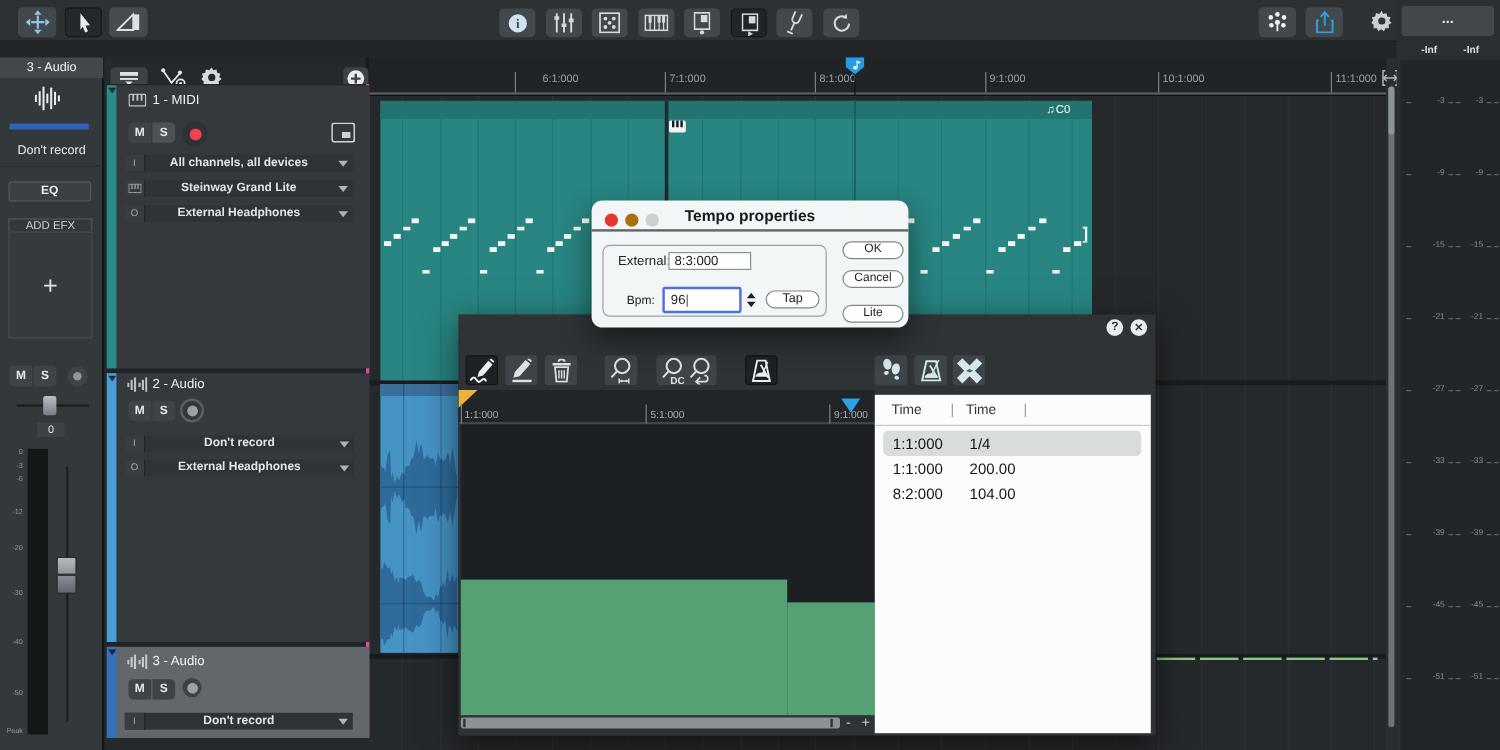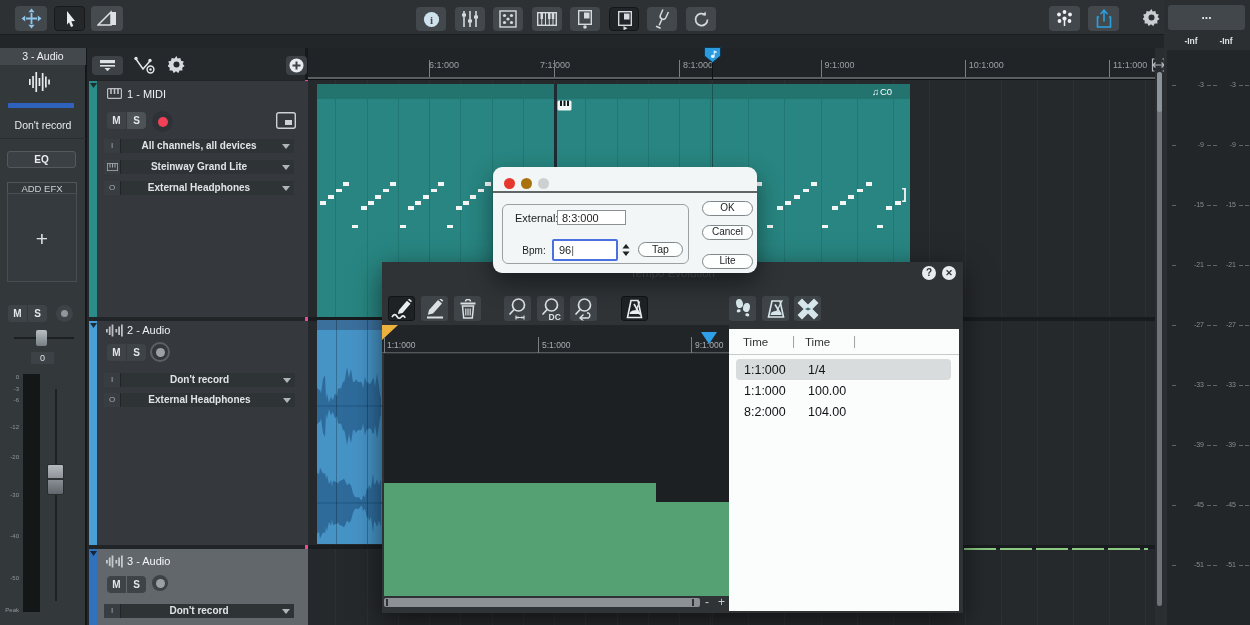--- a/index.html
+++ b/index.html
@@ -174,21 +174,21 @@
 <svg class="abs" style="left:168px;top:56px" width="17" height="17" viewBox="0 0 17 17" fill="#d5dade">
       <path d="M8.5 0 l1.1 2.6 2.8-.7 .6 2.8 2.8 .7 -1.1 2.6 1.9 2.1 -2.4 1.6 .3 2.9 -2.9 -.1 -1.3 2.6 -2.3 -1.8 -2.3 1.8 -1.3 -2.6 -2.9 .1 .3 -2.9 -2.4 -1.6 1.9 -2.1 -1.1 -2.6 2.8 -.7 .6 -2.8 2.8 .7 Z"></path>
       <circle cx="8.5" cy="8.5" r="3" fill="#26292c"></circle>
     </svg>
 <div class="btn" style="left:286px;top:56px;width:21px;height:19px;background:#3d4247">
 <svg width="15" height="15" style="margin:2px 0 0 3px" viewBox="0 0 15 15">
         <circle cx="7.5" cy="7.5" r="7" fill="#e8ecef"></circle>
         <path d="M7.5 3.5 v8 M3.5 7.5 h8" stroke="#3d4247" stroke-width="2"></path>
       </svg></div>
 
-<div class="abs" style="left:89px;top:80px;width:219px;height:545px;background:#222528;border-right:3px solid #ec4899">
+<div class="abs" style="left:89px;top:70px;width:219px;height:545px;background:#222528;border-right:3px solid #ec4899">
   <div class="abs" style="left:0;top:1px;width:219px;height:236px;background:#35393d">
     <div class="abs" style="left:0;top:0;width:8px;height:100%;background:#2b8d89"></div>
     <svg class="abs" style="left:1px;top:2px" width="7" height="5" viewBox="0 0 7 5">
           <path d="M0 0 h7 l-3.5 5 Z" fill="#1d2e2e"></path>
         </svg>
     <svg class="abs" style="left:18px;top:7px" width="15" height="11" viewBox="0 0 15 11" fill="none" stroke="#b9bfc3" stroke-width="1.2">
           <rect x="0.6" y="0.6" width="13.8" height="9.8" rx="1"></rect>
           <path d="M4 1 v5 M7.5 1 v5 M11 1 v5" stroke-width="1.6"></path>
         </svg>
     <div class="abs" style="left:38px;top:7px;font-size:11px;color:#eef1f3">1 - MIDI</div>
@@ -301,23 +301,23 @@
       <i style="position:absolute;left:1036.8px;top:80px;width:1px;height:545px;background:rgba(255,255,255,0.035)"></i>
       <i style="position:absolute;left:1072.9px;top:80px;width:1px;height:545px;background:rgba(255,255,255,0.035)"></i>
       <i style="position:absolute;left:1109.0px;top:80px;width:1px;height:545px;background:rgba(255,255,255,0.035)"></i>
       <i style="position:absolute;left:1145.0px;top:80px;width:1px;height:545px;background:rgba(255,255,255,0.035)"></i>
     </div>
 <div class="abs" style="left:308px;top:48px;width:847px;height:29px;background:#202427"></div>
 <div class="abs" style="left:308px;top:77px;width:847px;height:2px;background:#595f63"></div>
 <div class="abs" style="left:308px;top:79px;width:847px;height:1px;background:#0e1011"></div>
 <div class="abs" style="left:0;top:0;width:1155px;height:80px;overflow:hidden;pointer-events:none">
       <i class="tk" style="left:429.0px"></i>
-      <span class="tl" style="left:429px">6:1:000</span>
+      <span class="tl" style="left:452px">6:1:000</span>
       <i class="tk" style="left:554.0px"></i>
-      <span class="tl" style="left:540px">7:1:000</span>
+      <span class="tl" style="left:558.0px">7:1:000</span>
       <i class="tk" style="left:679.0px"></i>
       <span class="tl" style="left:683.0px">8:1:000</span>
       <i class="tk" style="left:820.5px"></i>
       <span class="tl" style="left:824.5px">9:1:000</span>
       <i class="tk" style="left:964.7px"></i>
       <span class="tl" style="left:968.7px">10:1:000</span>
       <i class="tk" style="left:1108.9px"></i>
       <span class="tl" style="left:1112.9px">11:1:000</span>
     </div>
 <div class="abs" style="left:308px;top:317px;width:847px;height:4px;background:#191c1e"></div>
@@ -522,21 +522,20 @@
       <i class="md" style="left:5px;top:515px"></i>
       <span class="ml" style="left:9px;top:511px">-51</span>
       <i class="md" style="left:40px;top:515px"></i>
       <i class="md" style="left:46px;top:515px"></i>
       <span class="ml" style="left:41px;top:511px">-51</span>
       <i class="md" style="left:72px;top:515px"></i>
       <i class="md" style="left:78px;top:515px"></i>
     </div>
 
 <div class="abs" style="left:382px;top:262px;width:581px;height:351px;background:#2f3336;box-shadow:0 8px 26px rgba(0,0,0,0.55)">
-  <div class="abs" style="left:0;top:0;width:581px;height:23px;text-align:center;font-size:11.5px;color:#4e545a;line-height:23px">Tempo Evolution</div>
   <div class="abs" style="left:540px;top:4px;width:14px;height:14px;border-radius:50%;background:#e8ecef;color:#2f3336;font-size:10px;font-weight:bold;text-align:center;line-height:14px">?</div>
   <div class="abs" style="left:560px;top:4px;width:14px;height:14px;border-radius:50%;background:#e8ecef;color:#2f3336;font-size:9px;font-weight:bold;text-align:center;line-height:14px">✕</div>
   <div class="twbtn" style="left:6px;background:#1e2225;border:1px solid #121416">
     <svg width="23" height="21" viewBox="0 0 23 21">
           <g fill="#e9eef0">
             <path d="M8.5 11.5 L16.5 2.2 L20 5.2 L12 14.5 L7.3 15.6 Z"></path>
             <path d="M17.5 1.2 l1.2-1 2.8 2.4 -1 1.2 Z"></path>
           </g>
           <path d="M1.5 18.5 q2.8 -4.5 5 -0.5 q1.8 3.2 4.2 0.5 q2.2 -2.6 4 0.8" fill="none" stroke="#e9eef0" stroke-width="1.7"></path>
         </svg>
@@ -558,21 +557,21 @@
           <path d="M6.3 9.5 v7 M8.5 9.5 v7 M10.7 9.5 v7" stroke-width="1.2"></path>
         </svg>
       </div>
   <div class="twbtn" style="left:122px">
     <svg width="23" height="23" viewBox="0 0 23 23" fill="none" stroke="#dbe0e3" stroke-width="1.7">
           <circle cx="12" cy="7.5" r="6"></circle>
           <path d="M7.6 12 L3 17"></path>
           <path d="M9.5 20 h8 M9.5 18 v4 M17.5 18 v4 M11.5 19 v2 M15.5 19 v2" stroke-width="1.2"></path>
         </svg>
       </div>
-  <div class="twbtn" style="left:155px">
+  <div class="twbtn" style="left:165px">
     <svg width="23" height="23" viewBox="0 0 23 23" fill="none" stroke="#dbe0e3" stroke-width="1.7">
           <circle cx="12" cy="7.5" r="6"></circle>
           <path d="M7.6 12 L3 17"></path>
           <text x="9" y="22.5" font-size="8.5" font-weight="bold" fill="#dbe0e3" stroke="none" font-family="Liberation Sans">DC</text>
         </svg>
       </div>
   <div class="twbtn" style="left:188px">
     <svg width="23" height="23" viewBox="0 0 23 23" fill="none" stroke="#dbe0e3" stroke-width="1.7">
           <circle cx="12" cy="7.5" r="6"></circle>
           <path d="M7.6 12 L3 17"></path>
@@ -638,30 +637,31 @@
     <div class="abs" style="left:0;top:0;width:230px;height:26px;border-bottom:1px solid #c6caca">
       <span style="position:absolute;left:14px;top:7px;font-size:11.5px;color:#303334">Time</span>
       <span style="position:absolute;left:63px;top:5px;font-size:12px;color:#9aa0a2">|</span>
       <span style="position:absolute;left:76px;top:7px;font-size:11.5px;color:#303334">Time</span>
       <span style="position:absolute;left:124px;top:5px;font-size:12px;color:#9aa0a2">|</span>
     </div>
     <div class="abs" style="left:7px;top:30px;width:215px;height:21px;background:#d8dcdc;border-radius:4px"></div>
     <span style="position:absolute;left:15px;top:34px;font-size:12.5px;color:#111415">1:1:000</span>
     <span style="position:absolute;left:79px;top:34px;font-size:12.5px;color:#111415">1/4</span>
     <span style="position:absolute;left:15px;top:55px;font-size:12.5px;color:#111415">1:1:000</span>
-    <span style="position:absolute;left:79px;top:55px;font-size:12.5px;color:#111415">100.00</span>
+    <span style="position:absolute;left:79px;top:55px;font-size:12.5px;color:#111415">200.00</span>
     <span style="position:absolute;left:15px;top:76px;font-size:12.5px;color:#111415">8:2:000</span>
     <span style="position:absolute;left:79px;top:76px;font-size:12.5px;color:#111415">104.00</span>
   </div>
 </div>
 
 <div class="abs" style="left:493px;top:167px;width:264px;height:106px;background:#f3f6f6;border-radius:9px;box-shadow:0 10px 24px rgba(0,0,0,0.45)">
   <div class="abs" style="left:11px;top:11px;width:11px;height:11px;border-radius:50%;background:#e6362e"></div>
   <div class="abs" style="left:28px;top:11px;width:11px;height:11px;border-radius:50%;background:#a8720f"></div>
   <div class="abs" style="left:45px;top:11px;width:11px;height:11px;border-radius:50%;background:#ccd0d0"></div>
+  <div class="abs" style="left:0;top:5px;width:264px;text-align:center;font-size:13px;font-weight:bold;color:#16191a">Tempo properties</div>
   <div class="abs" style="left:0;top:24px;width:264px;height:1.5px;background:#606566"></div>
   <div class="abs" style="left:9px;top:37px;width:187px;height:60px;border:1.5px solid #9ba1a1;border-radius:6px"></div>
   <span style="position:absolute;left:22px;top:45px;width:40px;text-align:right;font-size:11px;color:#1b1e1f">External:</span>
   <div class="abs" style="left:64px;top:43px;width:69px;height:15px;background:#fff;border:1px solid #8b9192;font-size:11px;color:#1b1e1f;padding:1px 0 0 4px">8:3:000</div>
   <span style="position:absolute;left:26px;top:78px;width:30px;text-align:center;font-size:10px;color:#1b1e1f">Bpm:</span>
   <div class="abs" style="left:59px;top:72px;width:66px;height:22px;background:#fff;border:2px solid #4b70e0;border-radius:2px;font-size:11px;color:#1b1e1f;padding:3px 0 0 5px">96<span style="color:#555">|</span></div>
   <svg class="abs" style="left:129px;top:77px" width="8" height="12" viewBox="0 0 8 12">
         <path d="M4 0 L7.6 4.6 H0.4 Z" fill="#202325"></path>
         <path d="M4 12 L7.6 7.4 H0.4 Z" fill="#202325"></path>
       </svg>

